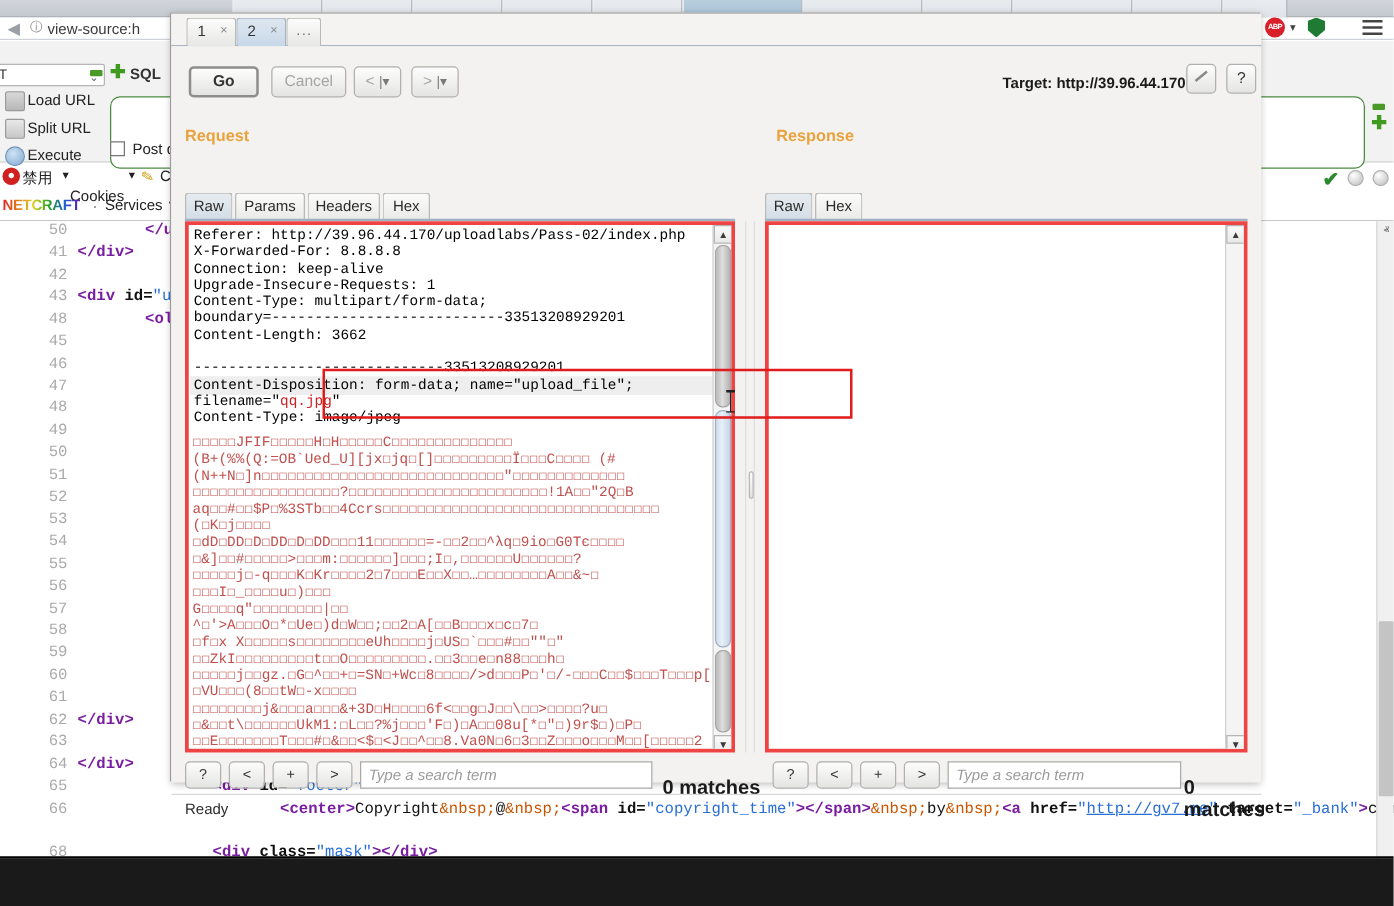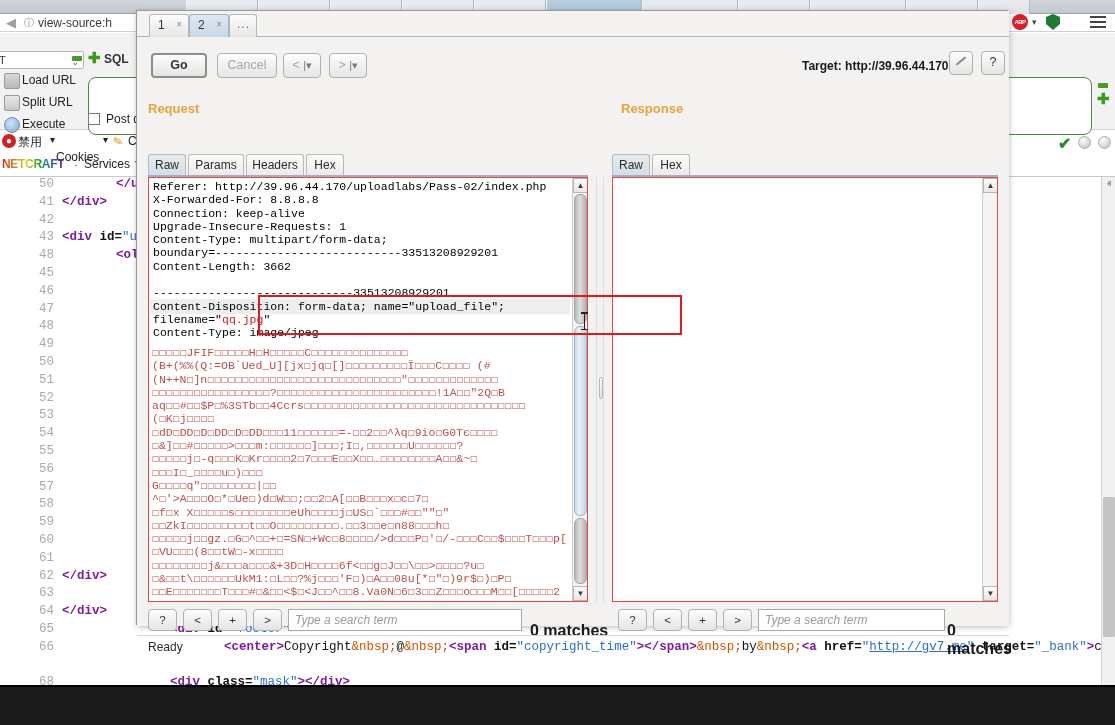--- a/index.html
+++ b/index.html
@@ -261,21 +261,21 @@
     border:1px solid #b9b9b7; border-bottom:none; border-radius:3px 3px 0 0;
     font-size:12px; color:#2b2b2b; text-align:center; line-height:20px;
   }
   .subtab.sel { background: linear-gradient(#e6ebf0,#d3dde6); }
 
   .tabline {
     position:absolute; height:2px; background:#9fb1c2;
   }
 
   .pane {
-    position:absolute; background:#fff; border:1px solid #ef4444;
+    position:absolute; background:#fff; border:3px solid #ef4444;
     overflow:hidden;
   }
   .req-pane { left:11px;  top:140px; width:440px; height:425px; }
   .res-pane { left:475px; top:140px; width:386px; height:425px; }
 
   .mono {
     font-family:"Liberation Mono", monospace; font-size:11.5px;
     white-space:pre; line-height:13.3px;
   }
   .reqtext {

